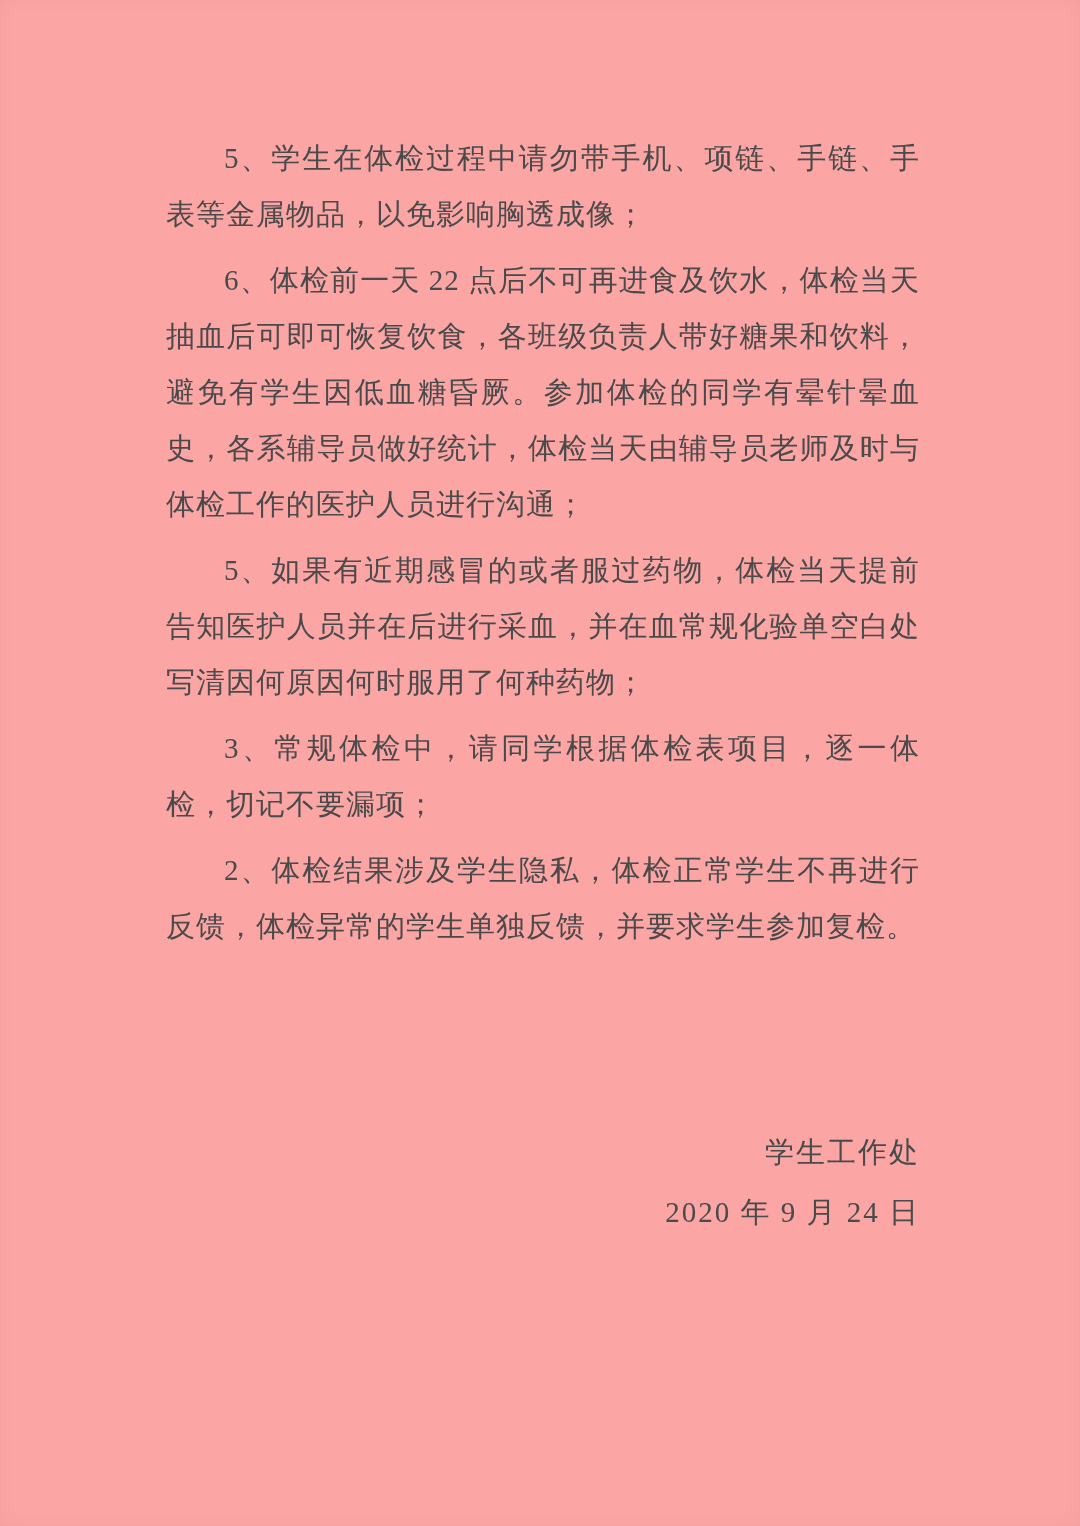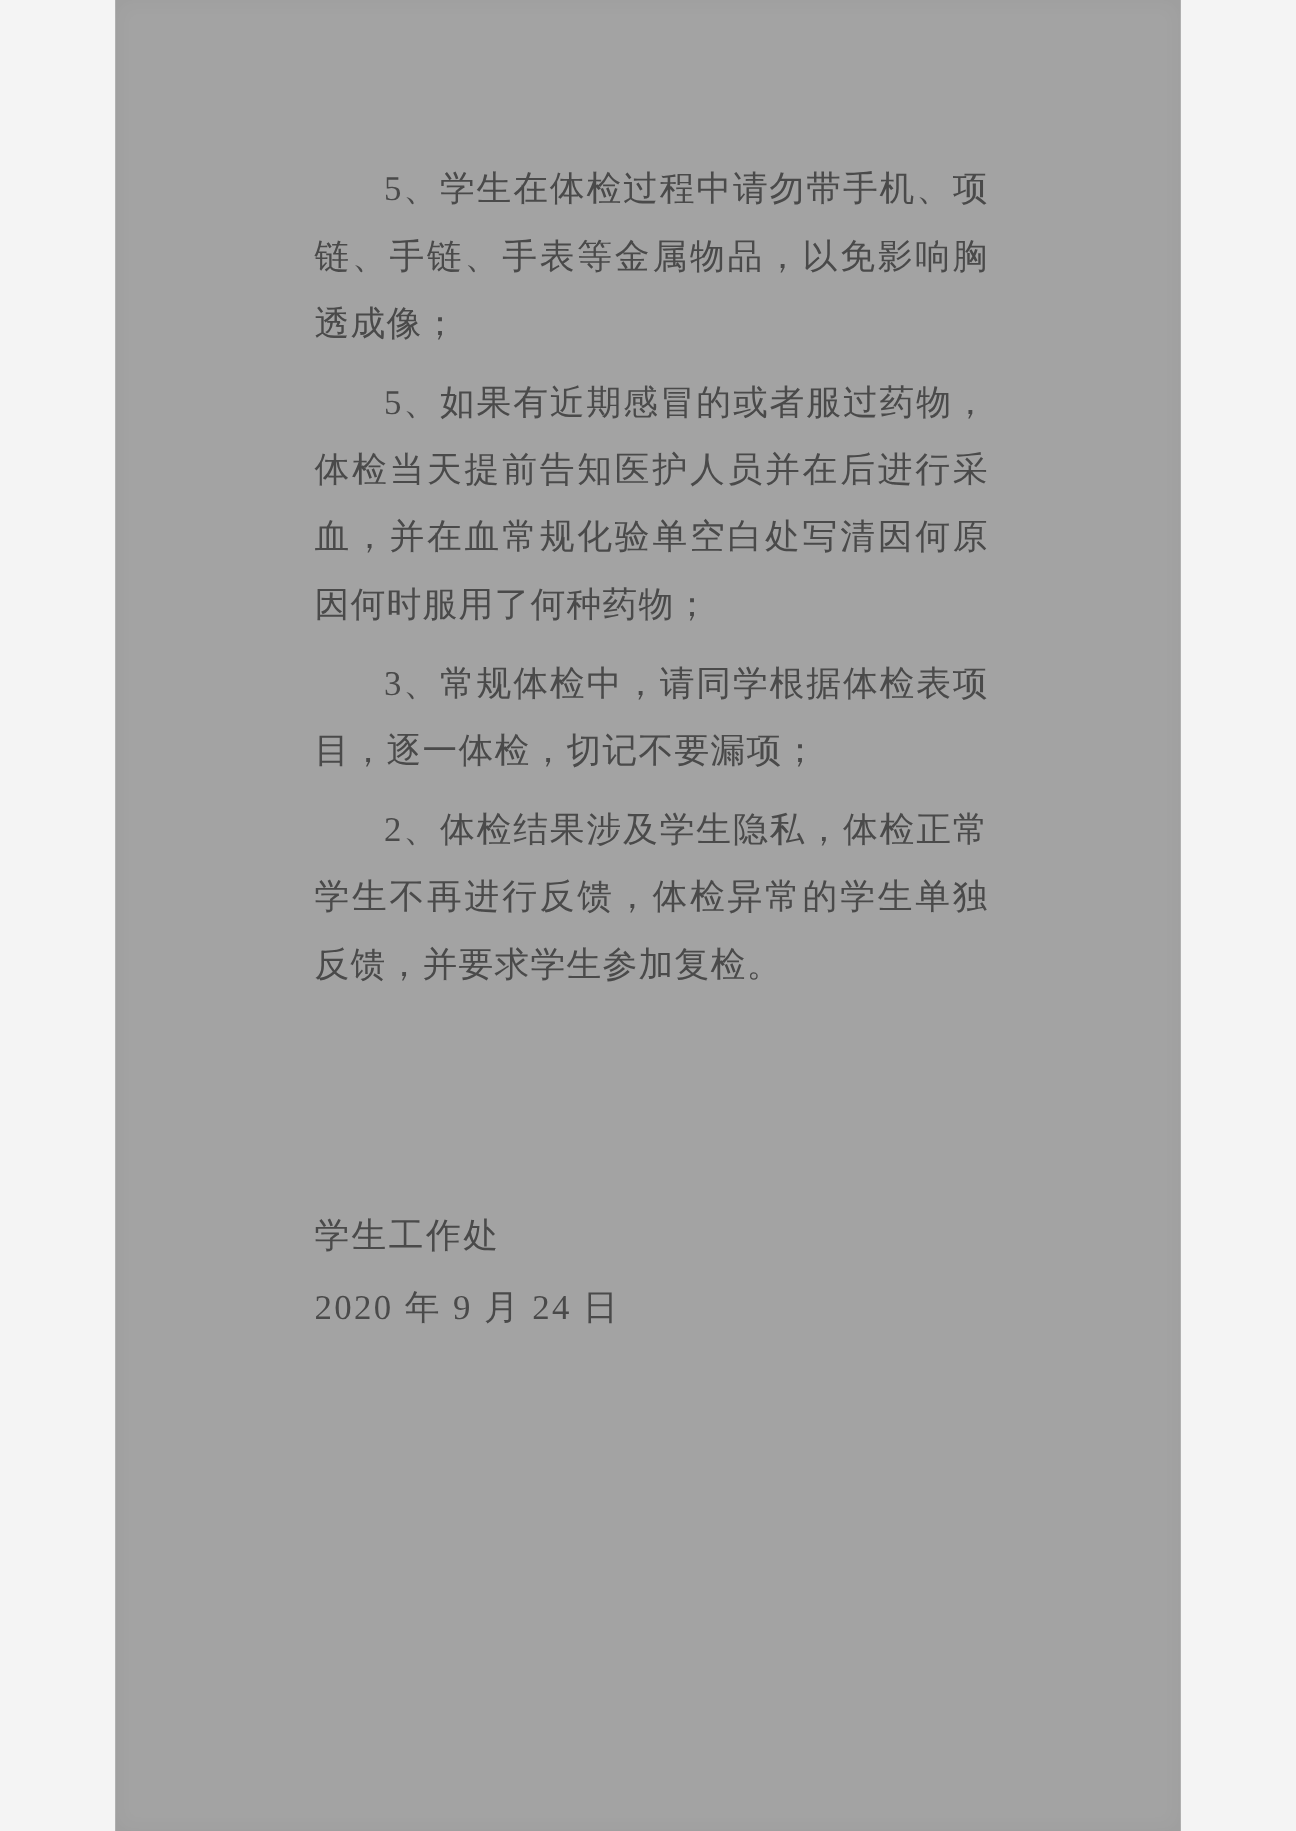--- a/index.html
+++ b/index.html
@@ -2,64 +2,66 @@
 <html><head>
 <meta charset="utf-8">
 <style>
   html, body {
     margin: 0;
     padding: 0;
     background: #f4f4f4;
   }
   .page {
     position: relative;
-    width: 888px;
+    width: 1080px;
     height: 1526px;
     margin: 0 auto;
-    background: #a3a3a3;
+    background: #fca5a5;
     box-shadow: inset 0 0 18px rgba(0,0,0,0.04);
     overflow: hidden;
     font-family: "Liberation Serif", "DejaVu Serif", serif;
   }
   .content {
     box-sizing: border-box;
     padding: 130px 160px 0 166px;
     color: #4a4a4a;
   }
   .para {
     margin: 0 0 10px 0;
     font-size: 29px;
     line-height: 56px;
     letter-spacing: 1px;
     text-indent: 2em;
     text-align: justify;
     text-justify: inter-ideograph;
   }
   .signature-block {
     margin-top: 168px;
+    text-align: right;
   }
   .signature-line {
     margin: 0;
     font-size: 29px;
     line-height: 60px;
     letter-spacing: 2px;
   }
   .signature-date {
     margin: 0;
     font-size: 29px;
     line-height: 60px;
     letter-spacing: 2px;
   }
 </style>
 </head>
 <body>
 
 <div class="page">
   <div class="content">
     <p class="para">5、学生在体检过程中请勿带手机、项链、手链、手表等金属物品，以免影响胸透成像；</p>
+    <p class="para">6、体检前一天 22 点后不可再进食及饮水，体检当天抽血后可即可恢复饮食，各班级负责人带好糖果和饮料，避免有学生因低血糖昏厥。参加体检的同学有晕针晕血史，各系辅导员做好统计，体检当天由辅导员老师及时与体检工作的医护人员进行沟通；</p>
     <p class="para">5、如果有近期感冒的或者服过药物，体检当天提前告知医护人员并在后进行采血，并在血常规化验单空白处写清因何原因何时服用了何种药物；</p>
     <p class="para">3、常规体检中，请同学根据体检表项目，逐一体检，切记不要漏项；</p>
     <p class="para">2、体检结果涉及学生隐私，体检正常学生不再进行反馈，体检异常的学生单独反馈，并要求学生参加复检。</p>
 
     <div class="signature-block">
       <p class="signature-line">学生工作处</p>
       <p class="signature-date">2020 年 9 月 24 日</p>
     </div>
   </div>
 </div>

